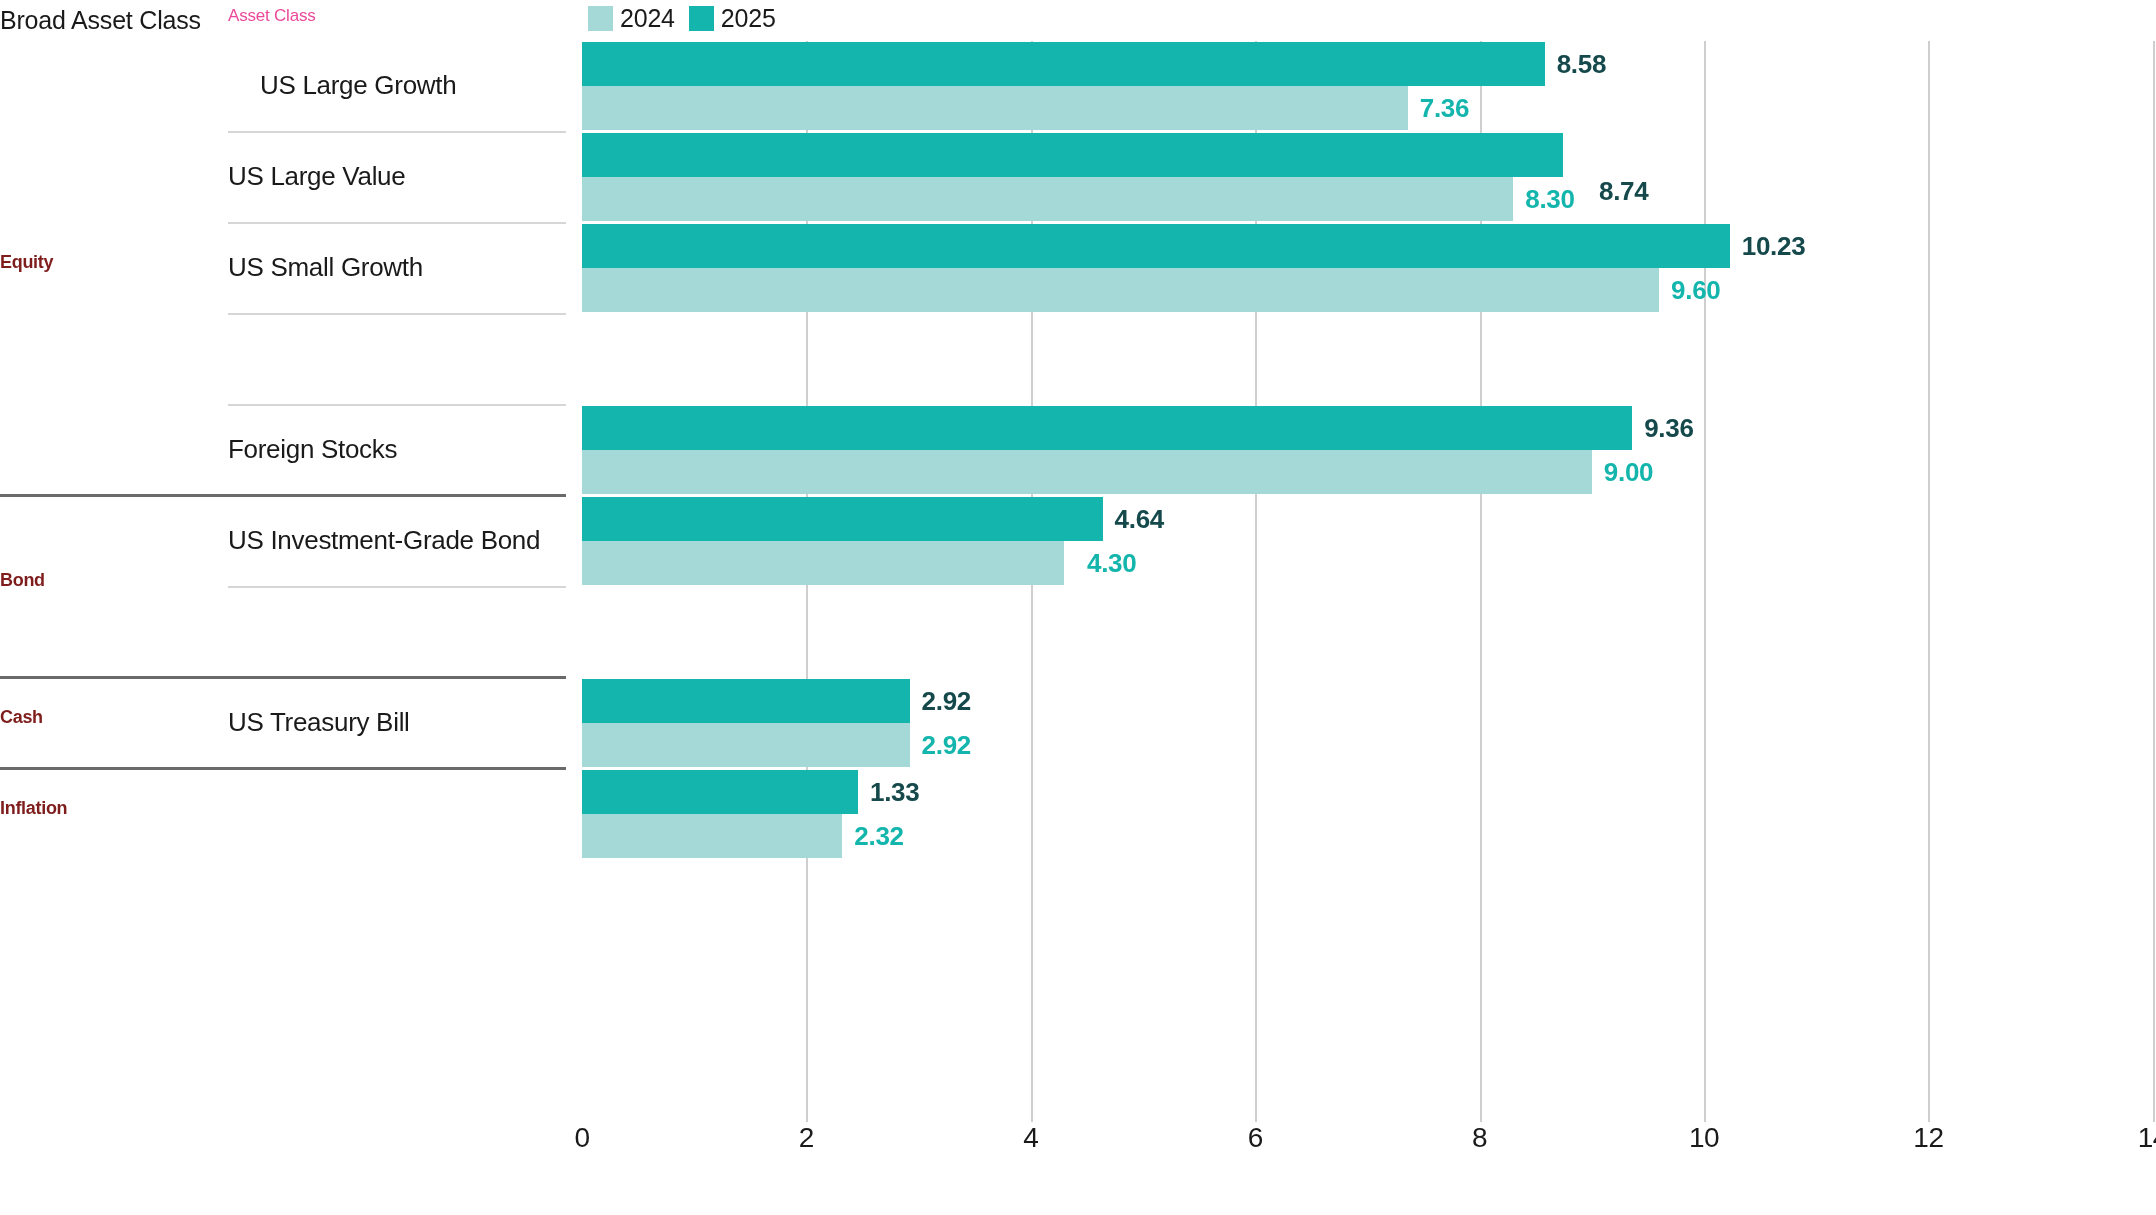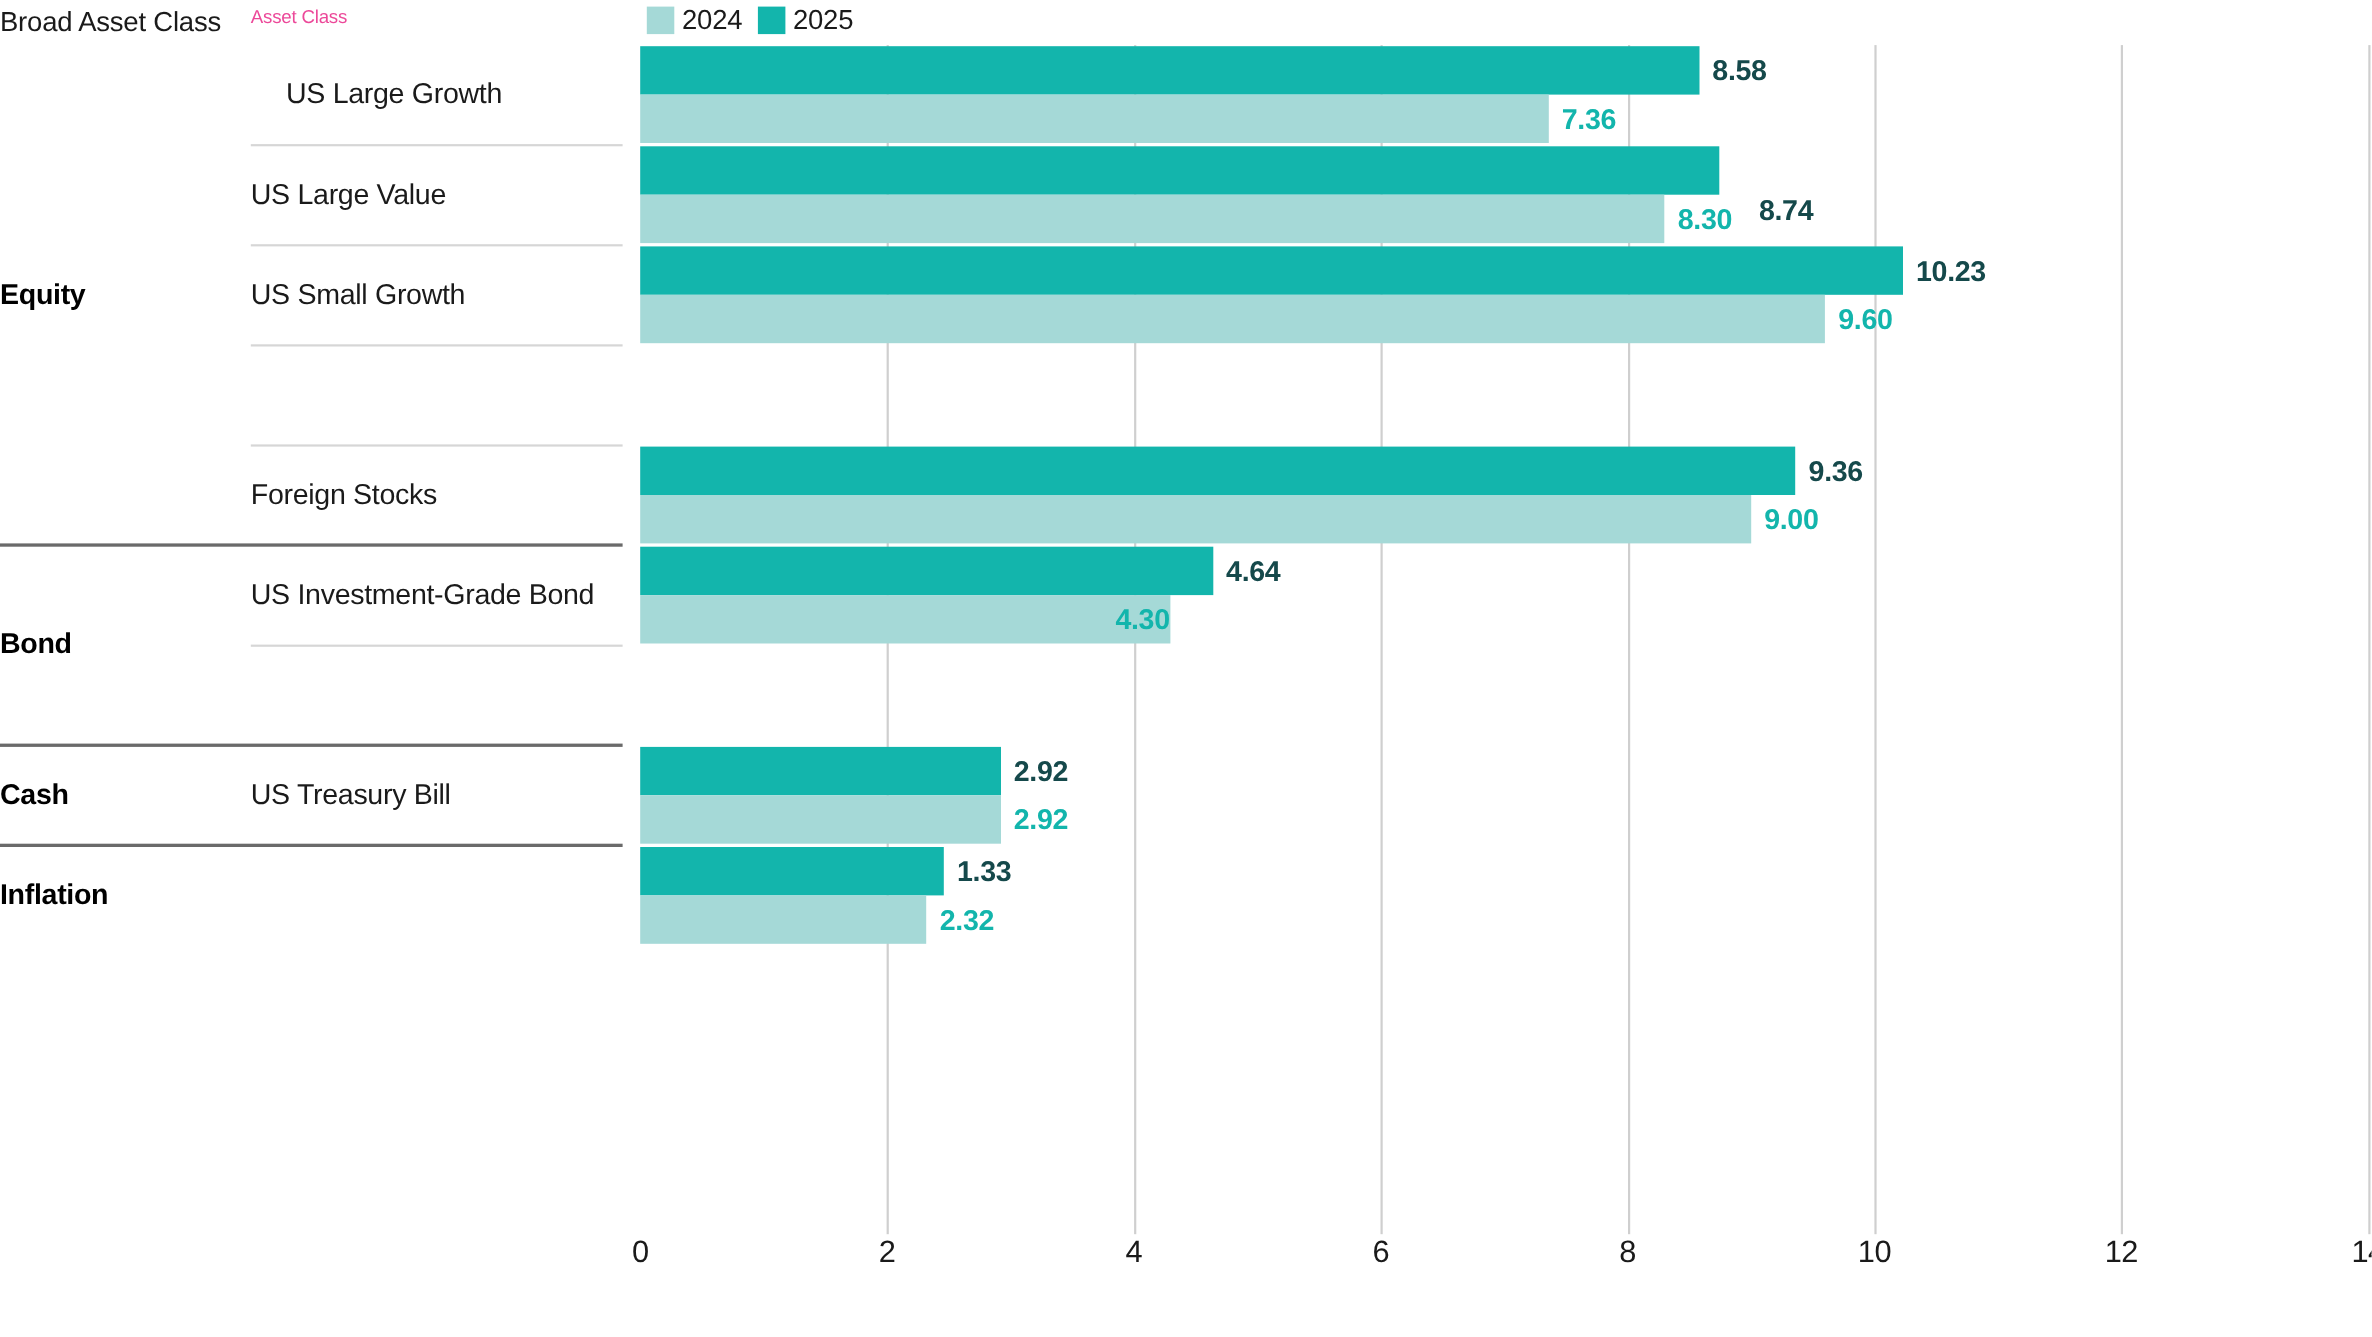--- a/index.html
+++ b/index.html
@@ -107,23 +107,23 @@
     width: 338px;
     height: 2px;
     background: #d6d6d6;
   }
 
   .row { position: absolute; left: 0; width: 2156px; height: 91px; }
 
   .broad-label {
     position: absolute;
     left: 0px;
-    font-size: 26px;
+    font-size: 18px;
     font-weight: bold;
-    color: #000000;
+    color: #7f1d1d;
     letter-spacing: -0.3px;
     white-space: nowrap;
   }
   .asset-label {
     position: absolute;
     left: 228px;
     font-size: 26px;
     font-weight: normal;
     color: #1a1a1a;
     letter-spacing: -0.3px;
@@ -233,21 +233,21 @@
           </div>
         </div>
         <div class="group" style="top: 455px; height: 182px;">
           <div class="section-rule" style="top: -2px;"></div>
           <div class="broad-label" style="top: 74px;">Bond</div>
           <div class="row" style="top: 0px;">
             <div class="asset-label" style="top: 28.5px;">US Investment-Grade Bond</div>
             <div class="bar bar-2025" style="top: 1px; width: 520.608px;"></div>
             <div class="bar-value val-2025" style="top: 1px; left: 1114.61px;">4.64</div>
             <div class="bar bar-2024" style="top: 45px; width: 482.46px;"></div>
-            <div class="bar-value val-2024" style="top: 45px; left: 1014px;">4.30</div>
+            <div class="bar-value val-2024" style="top: 45px; left: 1087px;">4.30</div>
           </div>
           <div class="row-rule" style="top: 90px;"></div>
         </div>
         <div class="group" style="top: 637px; height: 91px;">
           <div class="section-rule" style="top: -2px;"></div>
           <div class="broad-label" style="top: 28.5px;">Cash</div>
           <div class="row" style="top: 0px;">
             <div class="asset-label" style="top: 28.5px;">US Treasury Bill</div>
             <div class="bar bar-2025" style="top: 1px; width: 327.624px;"></div>
             <div class="bar-value val-2025" style="top: 1px; left: 921.624px;">2.92</div>

